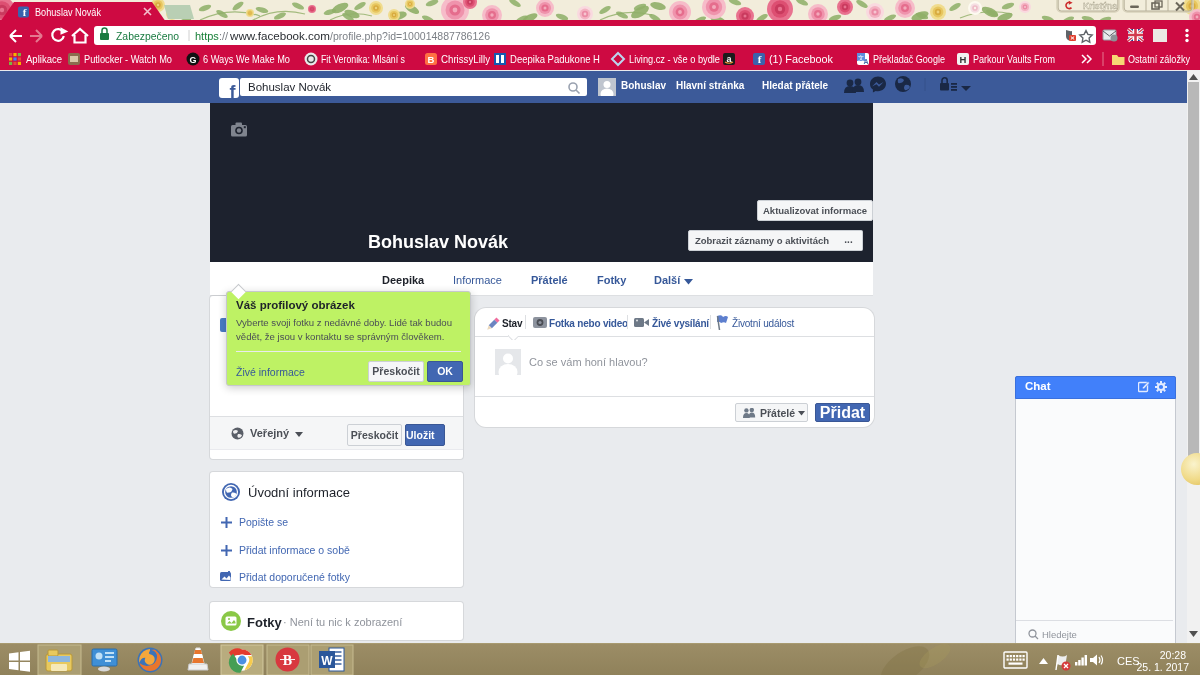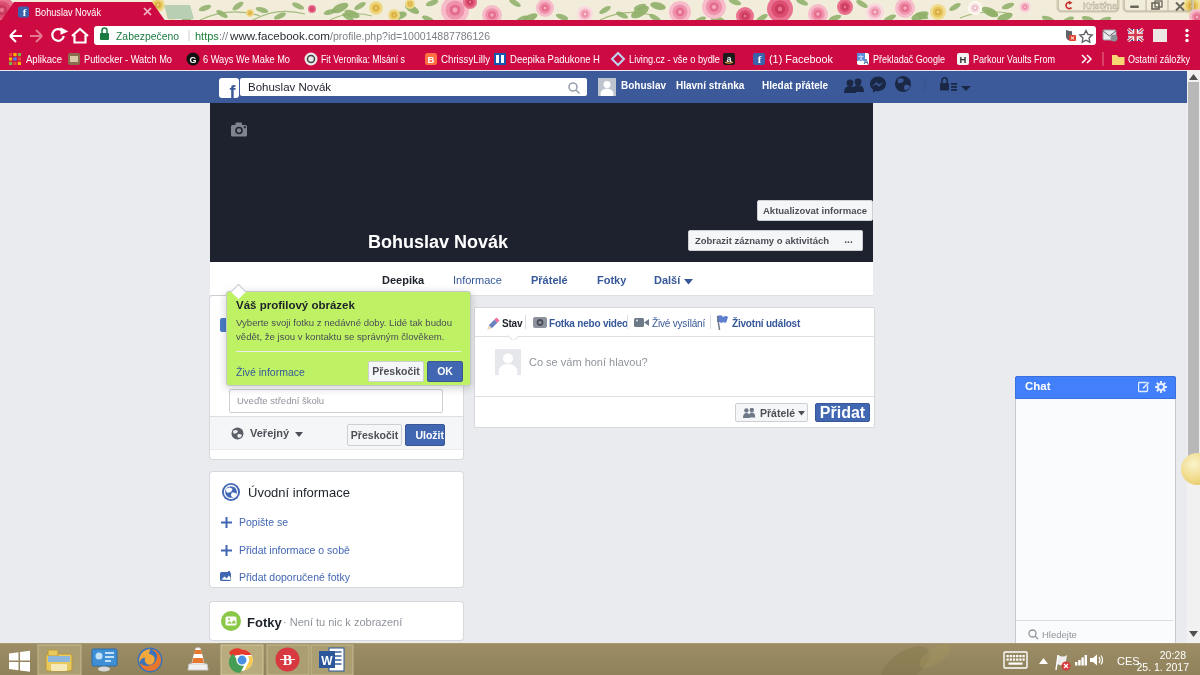--- a/index.html
+++ b/index.html
@@ -390,34 +390,31 @@
     <span class="abs nowrap" style="left:387px;top:12px;font-size:11px;font-weight:bold;color:#365899">Fotky</span>
     <span class="abs nowrap" style="left:444px;top:12px;font-size:11px;font-weight:bold;color:#365899">Další</span>
     <svg width="10" height="6" style="position:absolute;left:474px;top:17px">
           <polygon points="0,0 9,0 4.5,5.5" fill="#365899"></polygon>
         </svg>
   </div>
 
 
   <div class="abs" style="left:210px;top:226px;width:253px;height:163px;background:#fff;border:0;border-radius:3px;box-shadow:0 0 0 1px rgba(0,0,0,.08)">
         <div class="abs" style="left:10px;top:22px;width:13px;height:14px;background:#4a7bc5;border-radius:2px"></div>
-    <div class="abs" style="left:19px;top:93px;width:212px;height:22px;border:1px solid #ccd0d5;border-radius:2px">
-      <span class="abs nowrap" style="left:7px;top:5px;font-size:9.5px;color:#90949c">Uveďte střední školu</span>
-    </div>
     <div class="abs" style="left:0;top:120px;width:253px;height:32px;background:#f5f6f7;border-top:1px solid #dddfe2;border-bottom:1px solid #e9eaee"></div>
     <svg width="13" height="13" style="position:absolute;left:21px;top:131px">
       <circle cx="6.5" cy="6.5" r="6" fill="#5a5f68"></circle>
       <path d="M2 4 q3 -2 5 0 q-1 3 -3 2.5 q-2 1 -2 -2.5 M7 7 q3.5 -.5 4 1.5 q-1.5 3 -4 2 q-1.5 -1.5 0 -3.5" fill="#fff" opacity="0.9"></path>
     </svg>
     <span class="abs nowrap" style="left:40px;top:131px;font-size:11px;font-weight:bold;color:#4b4f56">Veřejný</span>
     <svg width="9" height="6" style="position:absolute;left:85px;top:136px">
           <polygon points="0,0 8,0 4,5" fill="#4b4f56"></polygon>
         </svg>
     <div class="abs" style="left:137px;top:128px;width:53px;height:20px;background:#f5f6f7;border:1px solid #ccd0d5;border-radius:2px;text-align:center;font-size:10.5px;font-weight:bold;color:#4b4f56;line-height:20px">Přeskočit</div>
-    <div class="abs" style="left:195px;top:128px;width:38px;height:20px;background:#4267b2;border:1px solid #3a5795;border-radius:2px;text-align:right;font-size:10.5px;font-weight:bold;color:#fff;line-height:20px">Uložit</div>
+    <div class="abs" style="left:195px;top:128px;width:38px;height:20px;background:#4267b2;border:1px solid #3a5795;border-radius:2px;text-align:left;font-size:10.5px;font-weight:bold;color:#fff;line-height:20px">Uložit</div>
   </div>
 
   <div class="abs" style="left:226px;top:221px;width:243px;height:93px;background:#bef264;border:1px solid #c6c8cc;border-radius:3px;box-shadow:0 2px 8px rgba(0,0,0,.2)">
     <div class="abs" style="left:6px;top:-6px;width:10px;height:10px;background:#fff;border-left:1px solid #c6c8cc;border-top:1px solid #c6c8cc;transform:rotate(45deg)"></div>
     <span class="abs nowrap" style="left:9px;top:7px;font-size:11.5px;font-weight:bold;color:#1d2129">Váš profilový obrázek</span>
     <div class="abs" style="left:9px;top:24px;width:225px;font-size:9.6px;line-height:14px;color:#4b4f56">Vyberte svoji fotku z nedávné doby. Lidé tak budou vědět, že jsou v kontaktu se správným člověkem.</div>
     <div class="abs" style="left:9px;top:59px;width:225px;height:1px;background:#e9ebee"></div>
     <span class="abs nowrap" style="left:9px;top:74px;font-size:10.5px;color:#365899">Živé informace</span>
     <div class="abs" style="left:141px;top:69px;width:54px;height:19px;background:#f5f6f7;border:1px solid #ccd0d5;border-radius:2px;text-align:center;font-size:10.5px;font-weight:bold;color:#4b4f56;line-height:19px">Přeskočit</div>
     <div class="abs" style="left:200px;top:69px;width:34px;height:19px;background:#4267b2;border:1px solid #3a5795;border-radius:2px;text-align:center;font-size:10.5px;font-weight:bold;color:#fff;line-height:19px">OK</div>
@@ -450,21 +447,21 @@
     <svg width="20" height="20" style="position:absolute;left:11px;top:9px">
       <circle cx="10" cy="10" r="10" fill="#8ac847"></circle>
       <rect x="4.5" y="5.5" width="11" height="9" rx="1.5" fill="#fff"></rect>
       <path d="M6 12.5 l2.5 -2.5 2 2 2.5 -3 1.5 2 v1.5 z" fill="#8ac847"></path>
       <circle cx="8" cy="8" r="1" fill="#8ac847"></circle>
     </svg>
     <span class="abs nowrap" style="left:37px;top:13px;font-size:13px;font-weight:bold;color:#1d2129">Fotky</span>
     <span class="abs nowrap" style="left:73px;top:14px;font-size:11px;color:#90949c">· Není tu nic k zobrazení</span>
   </div>
 
-  <div class="abs" style="left:475px;top:238px;width:399px;height:119px;background:#fff;border-radius:1px;box-shadow:0 0 0 1px rgba(0,0,0,.08)">
+  <div class="abs" style="left:475px;top:238px;width:399px;height:119px;background:#fff;border-radius:11px;box-shadow:0 0 0 1px rgba(0,0,0,.08)">
     <div class="abs" style="left:0;top:0;width:399px;height:28px;border-bottom:1px solid #dddfe2"></div>
     <div class="abs" style="left:33px;top:27px;width:10px;height:5px;overflow:hidden">
           <div style="width:7px;height:7px;background:#fff;border:1px solid #dddfe2;transform:rotate(45deg);margin-top:-4px;margin-left:1px"></div>
         </div>
     <svg width="14" height="14" style="position:absolute;left:11px;top:9px">
       <polygon points="10.44,0.44 13.56,3.56 11.36,5.76 8.24,2.64" fill="#f06c9d"></polygon>
       <polygon points="8.24,2.64 11.36,5.76 5.86,11.26 2.74,8.14" fill="#6b84c0"></polygon>
       <polygon points="2.74,8.14 5.86,11.26 1.2,12.8" fill="#ecd9bd"></polygon>
     </svg>
     <span class="abs nowrap" style="left:27px;top:10px;font-size:10px;font-weight:bold;color:#1d2129;letter-spacing:-.2px">Stav</span>
@@ -474,27 +471,27 @@
       <circle cx="7" cy="6.5" r="3.4" fill="#4a4d54"></circle>
           <circle cx="7" cy="6.5" r="1.6" fill="#8d939e"></circle>
     </svg>
     <span class="abs nowrap" style="left:74px;top:10px;font-size:10px;font-weight:bold;color:#365899;letter-spacing:-.2px">Fotka nebo video</span>
     <div class="abs" style="left:152px;top:7px;width:1px;height:14px;background:#dddfe2"></div>
     <svg width="16" height="12" style="position:absolute;left:159px;top:9px">
       <rect x="0" y="1" width="10" height="9" rx="1.5" fill="#6e7987"></rect>
       <polygon points="10,5.5 15,2 15,9" fill="#6e7987"></polygon>
       <circle cx="3" cy="3.5" r="1" fill="#fff" opacity="0.8"></circle>
     </svg>
-    <span class="abs nowrap" style="left:177px;top:10px;font-size:10px;font-weight:normal;color:#365899;letter-spacing:-.2px">Živé vysílání</span>
+    <span class="abs nowrap" style="left:177px;top:10px;font-size:10px;font-weight:bold;color:#365899;letter-spacing:-.2px">Živé vysílání</span>
     <div class="abs" style="left:235px;top:7px;width:1px;height:14px;background:#dddfe2"></div>
     <svg width="13" height="15" style="position:absolute;left:241px;top:7px">
       <path d="M1 1 q5 -2 6 1 q3 -2 5 0 l-2 6 q-2 -1.5 -5 0 q-1.5 -2 -4 -1 z" fill="#5d7fce"></path>
       <line x1="1.5" y1="1" x2="3.5" y2="15" stroke="#6e7987" stroke-width="1.5"></line>
     </svg>
-    <span class="abs nowrap" style="left:257px;top:10px;font-size:10px;font-weight:bold;color:#365899;letter-spacing:-.2px">Životní událost</span>
+    <span class="abs nowrap" style="left:257px;top:10px;font-size:10px;font-weight:normal;color:#365899;letter-spacing:-.2px">Životní událost</span>
 
     <div class="abs" style="left:20px;top:41px;width:26px;height:26px;background:#e5e7ea;overflow:hidden">
       <svg width="26" height="26">
             <circle cx="13" cy="9.5" r="5" fill="#fff"></circle>
             <ellipse cx="13" cy="23" rx="9.5" ry="8" fill="#fff"></ellipse>
           </svg>
     </div>
     <span class="abs nowrap" style="left:54px;top:48px;font-size:11px;color:#90949c">Co se vám honí hlavou?</span>
 
     <div class="abs" style="left:0;top:88px;width:399px;height:1px;background:#dddfe2"></div>

